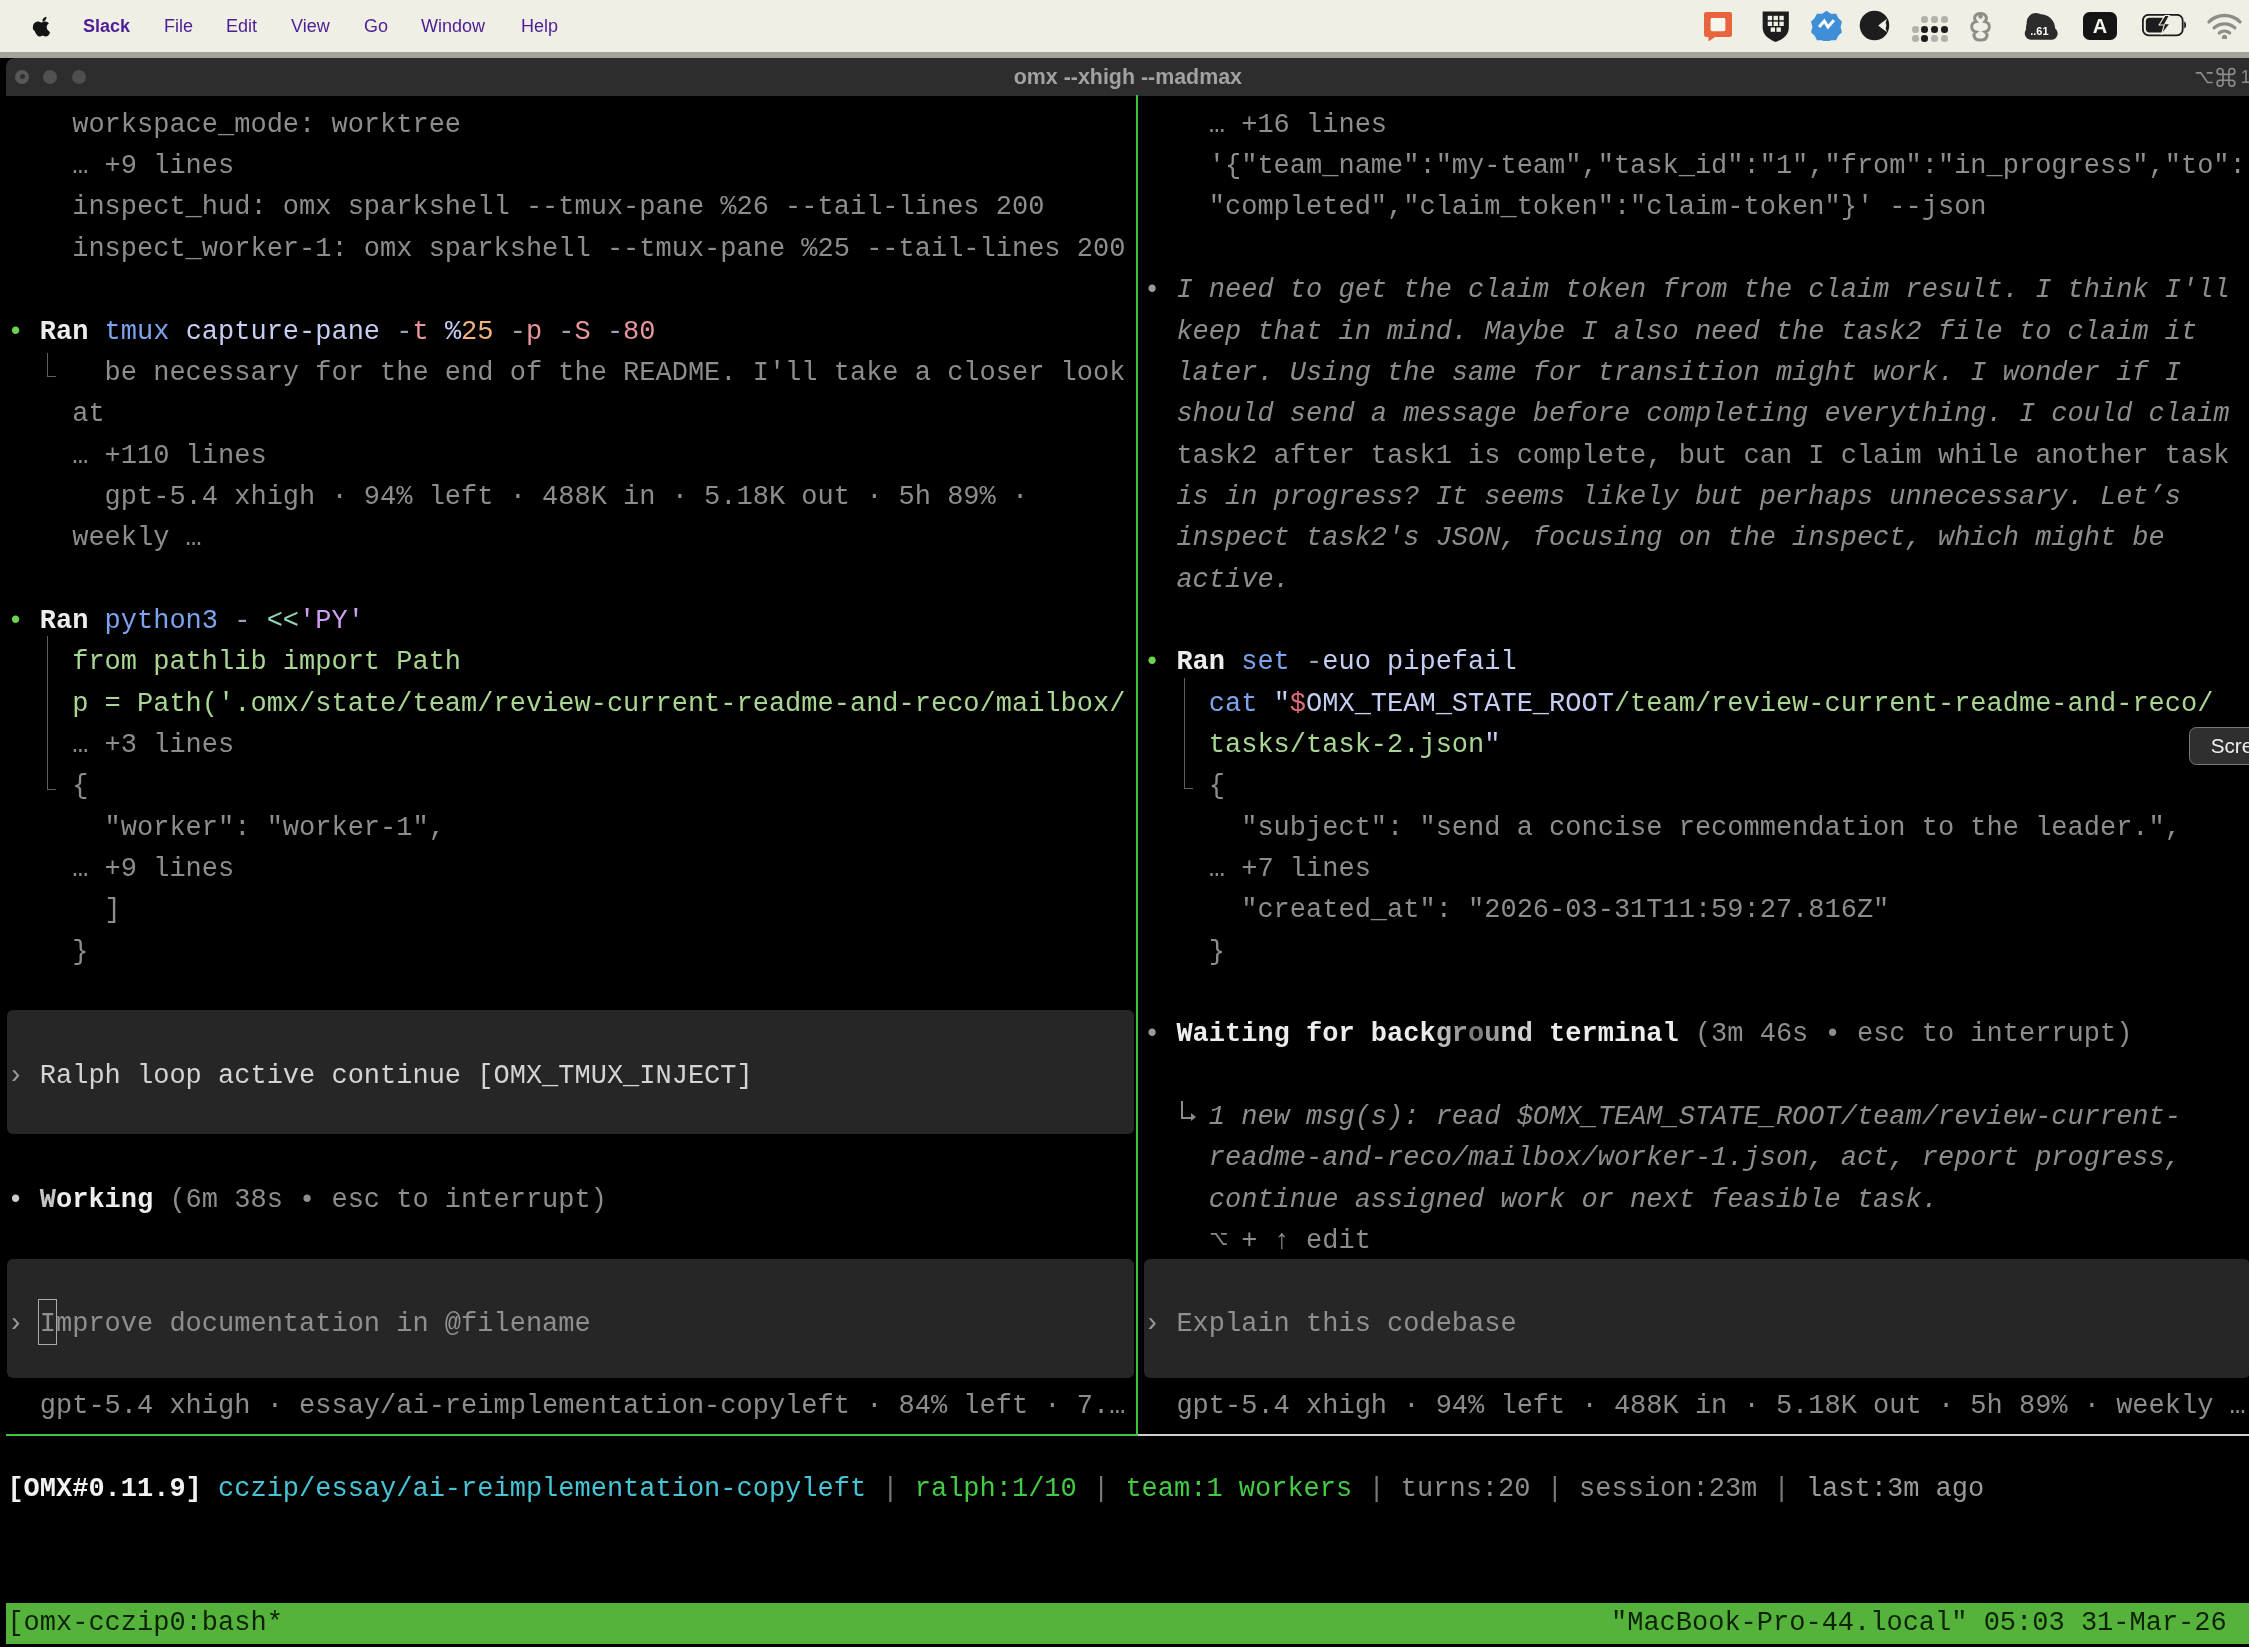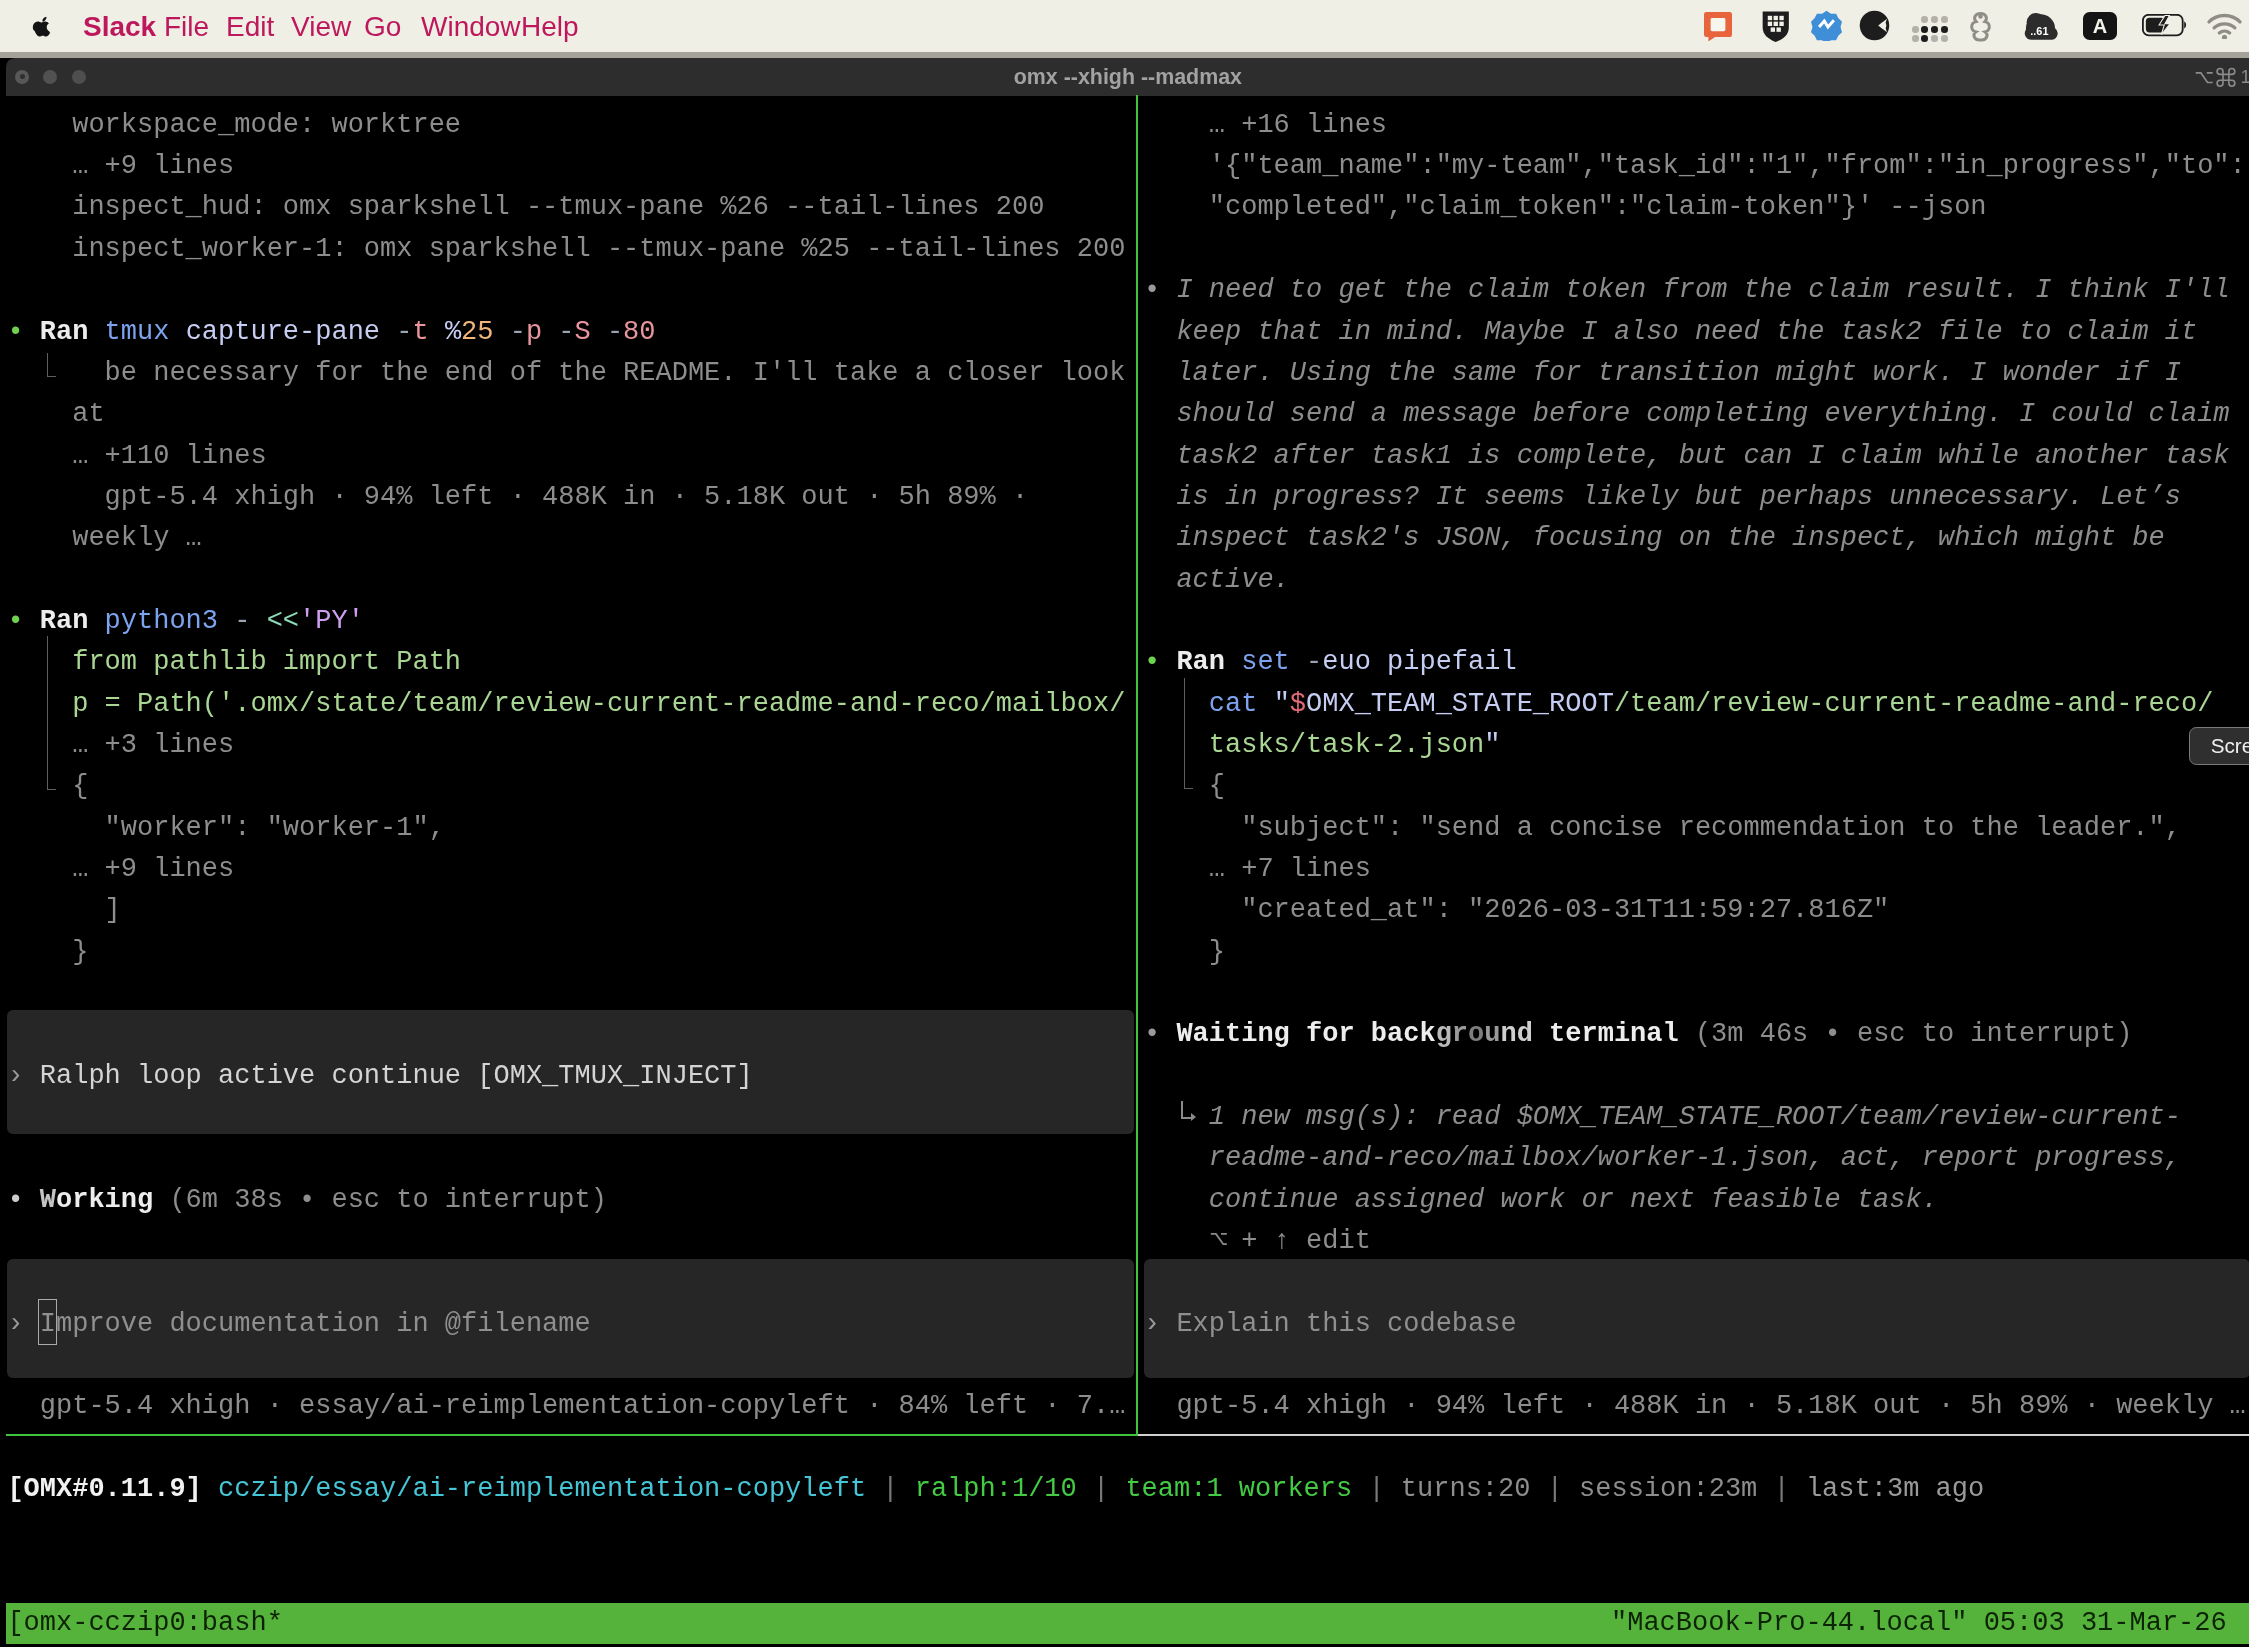--- a/index.html
+++ b/index.html
@@ -1,17 +1,17 @@
 <!DOCTYPE html>
 <html style="font-size:11.8px"><head><meta charset="utf-8"><style>
 *{margin:0;padding:0;box-sizing:border-box}
 html,body{width:2250px;height:1648px;background:#000;overflow:hidden}
 body{position:relative;font-family:"Liberation Mono",monospace}
 #menubar{position:absolute;left:0;top:0;width:2250px;height:52px;background:#f0efe6}
-.mi{position:absolute;top:0;height:52px;line-height:53px;font-family:"Liberation Sans",sans-serif;font-size:28px;color:#be185d}
+.mi{position:absolute;top:0;height:52px;line-height:53px;font-family:"Liberation Sans",sans-serif;font-size:18px;color:#4c1d95}
 #strip{position:absolute;left:0;top:52px;width:2250px;height:5.9px;background:#a5a29a}
 #win{position:absolute;left:5.9px;top:58px;width:2244px;height:1590px;background:#000;border-radius:8.9px 0 0 0}
 #tbar{position:absolute;left:5.9px;top:58px;width:2244px;height:38px;background:#2d2d2e;border-radius:8.9px 0 0 0}
 #tbar .tl{position:absolute;border-radius:50%}
 #title{position:absolute;top:0;width:100%;text-align:center;line-height:39px;font-family:"Liberation Sans",sans-serif;font-size:21.4px;font-weight:bold;color:#a2a2a2}
 .row{position:absolute;white-space:pre;font-size:27px;line-height:41px;height:41px;color:#8a8a8a}
 .panel{position:absolute;background:#262626;border-radius:5.9px}
 .guide{position:absolute;border-left:1.5px solid #5f5f5f}
 .corner{position:absolute;border-left:1.5px solid #5f5f5f;border-bottom:1.5px solid #5f5f5f}
 .icon{position:absolute}
@@ -141,21 +141,21 @@
 <div class="row" style="left:7.4px;top:1304px"><span style="color:#9a9a9a;">› </span><span style="color:#8f8f8f;">Improve documentation in @filename</span></div>
 <div class="row" style="left:7.4px;top:1386px"><span style="color:#8d8d8d;">  gpt-5.4 xhigh · essay/ai-reimplementation-copyleft · 84% left · 7.…</span></div>
 <div class="row" style="left:7.4px;top:1469px"><span style="color:#f2f2f2;font-weight:bold;">[OMX#0.11.9]</span><span style="color:#45c5d6;"> cczip/essay/ai-reimplementation-copyleft</span><span style="color:#787878;"> | </span><span style="color:#44cb44;">ralph:1/10</span><span style="color:#787878;"> | </span><span style="color:#44cb44;">team:1 workers</span><span style="color:#787878;"> | </span><span style="color:#8d8d8d;">turns:20</span><span style="color:#787878;"> | </span><span style="color:#8d8d8d;">session:23m</span><span style="color:#787878;"> | </span><span style="color:#9a9a9a;">last:3m ago</span></div>
 <div class="row" style="left:1144px;top:105px"><span style="color:#8d8d8d;">    … +16 lines</span></div>
 <div class="row" style="left:1144px;top:146px"><span style="color:#8d8d8d;">    '{"team_name":"my-team","task_id":"1","from":"in_progress","to":</span></div>
 <div class="row" style="left:1144px;top:187px"><span style="color:#8d8d8d;">    "completed","claim_token":"claim-token"}' --json</span></div>
 <div class="row" style="left:1144px;top:270px"><span style="color:#9a9a9a;">• </span><span style="color:#8d8d8d;font-style:italic;">I need to get the claim token from the claim result. I think I'll</span></div>
 <div class="row" style="left:1144px;top:312px"><span style="color:#8d8d8d;font-style:italic;">  keep that in mind. Maybe I also need the task2 file to claim it</span></div>
 <div class="row" style="left:1144px;top:353px"><span style="color:#8d8d8d;font-style:italic;">  later. Using the same for transition might work. I wonder if I</span></div>
 <div class="row" style="left:1144px;top:394px"><span style="color:#8d8d8d;font-style:italic;">  should send a message before completing everything. I could claim</span></div>
-<div class="row" style="left:1144px;top:436px"><span style="color:#8d8d8d;font-style:italic;">  task2 after task1 is complete, but can I claim while another task</span></div>
+<div class="row" style="left:1144px;top:436px"><span style="color:#8d8d8d;">  task2 after task1 is complete, but can I claim while another task</span></div>
 <div class="row" style="left:1144px;top:477px"><span style="color:#8d8d8d;font-style:italic;">  is in progress? It seems likely but perhaps unnecessary. Let’s</span></div>
 <div class="row" style="left:1144px;top:518px"><span style="color:#8d8d8d;font-style:italic;">  inspect task2's JSON, focusing on the inspect, which might be</span></div>
 <div class="row" style="left:1144px;top:560px"><span style="color:#8d8d8d;font-style:italic;">  active.</span></div>
 <div class="row" style="left:1144px;top:642px"><span style="color:#6fd24f;">• </span><span style="color:#ededed;font-weight:bold;">Ran </span><span style="color:#7da3ee;">set </span><span style="color:#9aa2b4;">-</span><span style="color:#c6cdf2;">euo pipefail</span></div>
 <div class="row" style="left:1144px;top:684px"><span style="color:#7da3ee;">    cat </span><span style="color:#c6cdf2;">"</span><span style="color:#dd6a75;">$</span><span style="color:#c6cdf2;margin-top:27px;">OMX_TEAM_STATE_ROOT</span><span style="color:#a9d693;">/team/review-current-readme-and-reco/</span></div>
 <div class="row" style="left:1144px;top:725px"><span style="color:#a9d693;">    tasks/task-2.json</span><span style="color:#c6cdf2;">"</span></div>
 <div class="row" style="left:1144px;top:766px"><span style="color:#8d8d8d;">    {</span></div>
 <div class="row" style="left:1144px;top:808px"><span style="color:#8d8d8d;">      "subject": "send a concise recommendation to the leader.",</span></div>
 <div class="row" style="left:1144px;top:849px"><span style="color:#8d8d8d;">    … +7 lines</span></div>
 <div class="row" style="left:1144px;top:890px"><span style="color:#8d8d8d;">      "created_at": "2026-03-31T11:59:27.816Z"</span></div>

